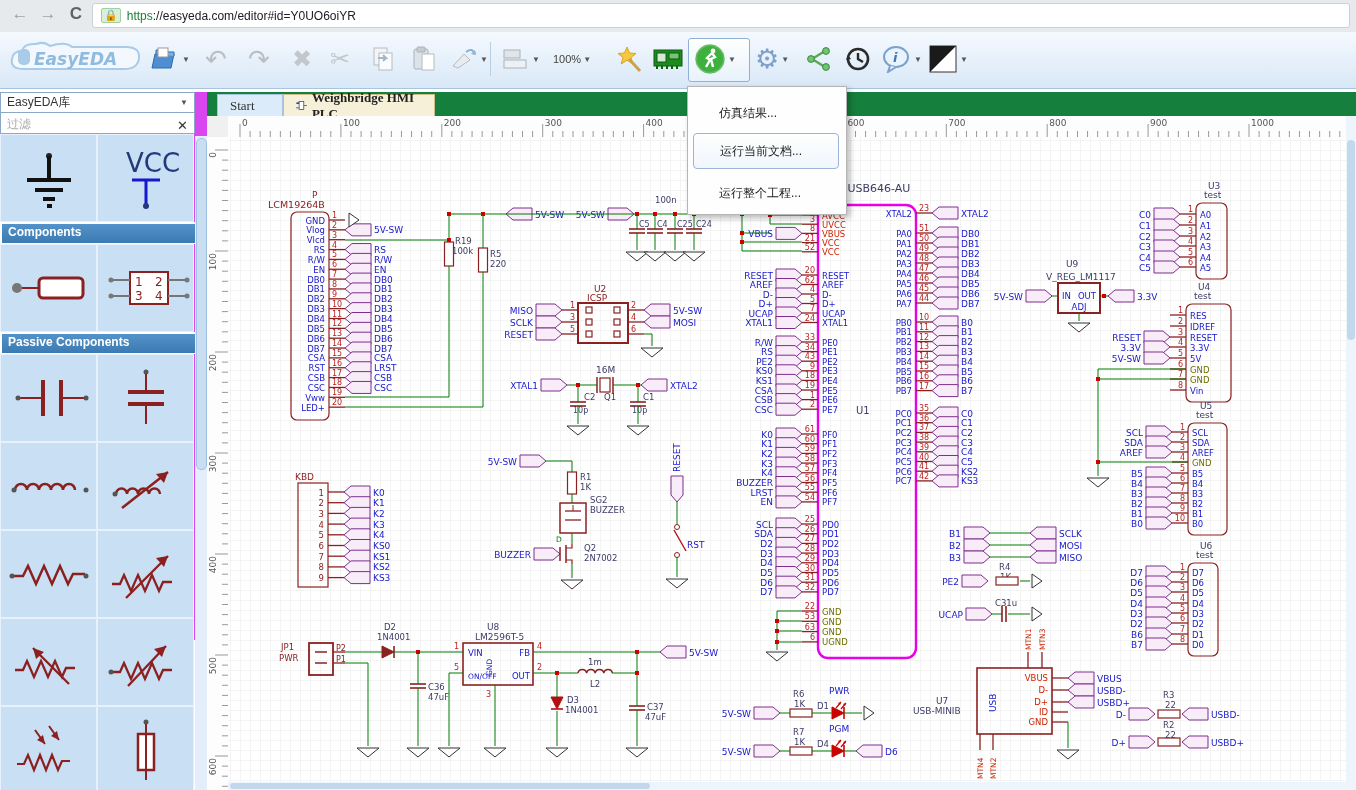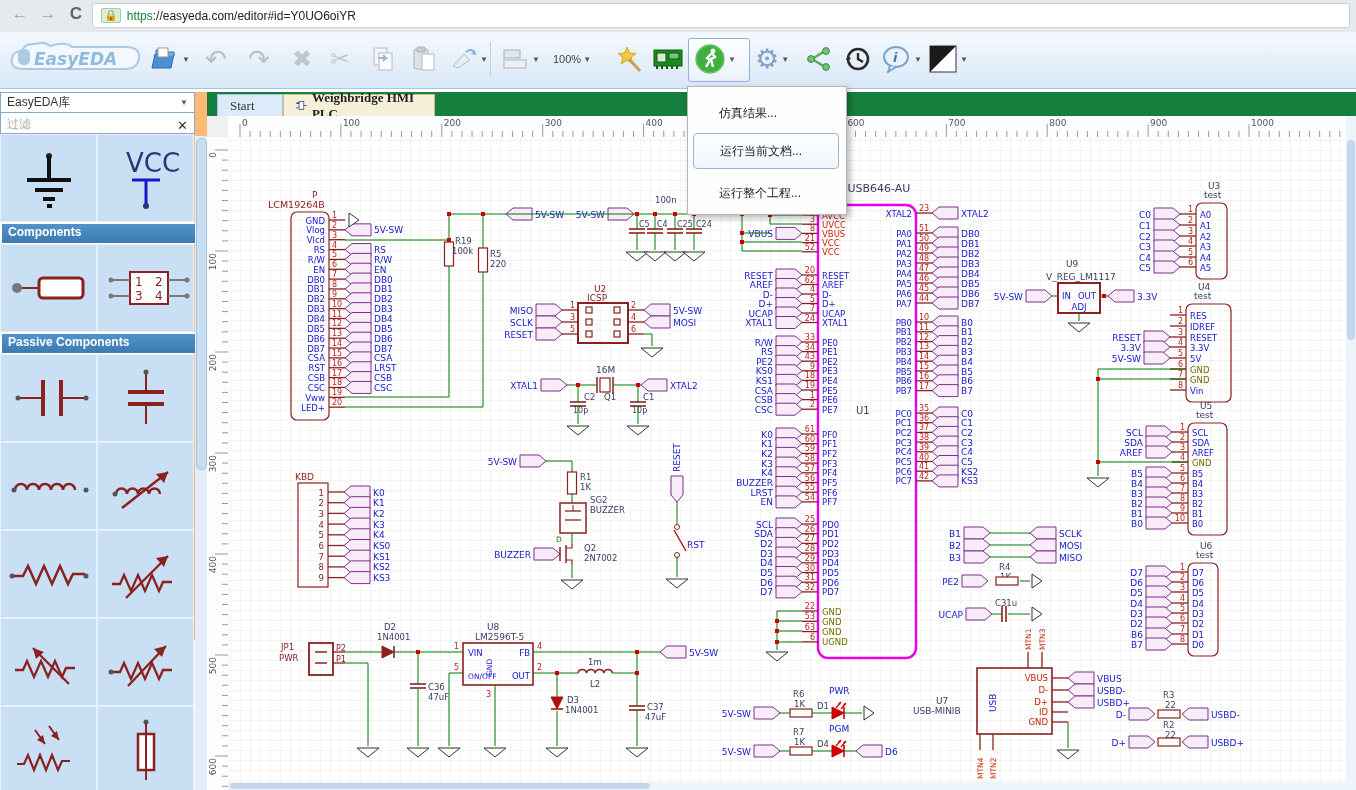--- a/index.html
+++ b/index.html
@@ -13,21 +13,21 @@
   #urltext b{color:#188038;font-weight:normal;}
   #urltext span.host{color:#202124;}
   
   #toolbar{position:absolute;left:0;top:32px;width:1356px;height:56px;background:linear-gradient(#f4f9fe,#d9e8f7);border-bottom:1px solid #aac4dd;}
   .tbtn{position:absolute;top:8px;height:38px;display:flex;align-items:center;}
   .caret{font-size:8px;color:#555;margin-left:2px;}
   .sep{position:absolute;top:10px;width:1px;height:34px;background:#b9cfe4;}
   #runbox{position:absolute;left:688px;top:6px;width:60px;height:42px;border:1px solid #8fb2d4;border-radius:3px;background:linear-gradient(#ffffff,#e8f2fb);}
   #zoomsel{font-size:11px;color:#444;}
   
-  #sidebar{position:absolute;left:0;top:92px;width:207px;height:548px;background:#fdba74;border-right:1px solid #9fbcd8;}
+  #sidebar{position:absolute;left:0;top:92px;width:207px;height:548px;background:#d946ef;border-right:1px solid #9fbcd8;}
   #libsel{position:absolute;left:0;top:0;width:195px;height:21px;background:#fff;border:1px solid #8aa8c8;font-size:12px;color:#333;display:flex;align-items:center;justify-content:space-between;padding:0 6px;box-sizing:border-box;}
   #filter{position:absolute;left:0;top:21px;width:195px;height:21px;background:#fff;border:1px solid #8aa8c8;border-top:none;display:flex;align-items:flex-end;justify-content:space-between;padding:0 6px;box-sizing:border-box;font-size:12px;color:#aaa;}
   #filter .x{color:#333;font-size:13px;}
   #libscroll{position:absolute;left:195px;top:44px;width:12px;height:654px;background:#e4eefa;}
   #libthumb{position:absolute;left:1px;top:2px;width:9px;height:330px;background:#cadef2;border:1px solid #9fc2e2;border-radius:5px;}
   #tiles{position:absolute;left:0;top:42px;width:195px;height:656px;overflow:hidden;}
   .sechead{height:18px;background:linear-gradient(#5493c9,#3b7ab2);color:#fff;font-size:12px;font-weight:bold;padding:1px 0 0 6px;border:1px solid #fff;border-width:2px 0 1px 2px;}
   .tilerow{display:flex;}
   .tile{width:95px;height:86px;background:#c9dff4;border:1px solid #e8f1fb;display:flex;align-items:center;justify-content:center;}
   

